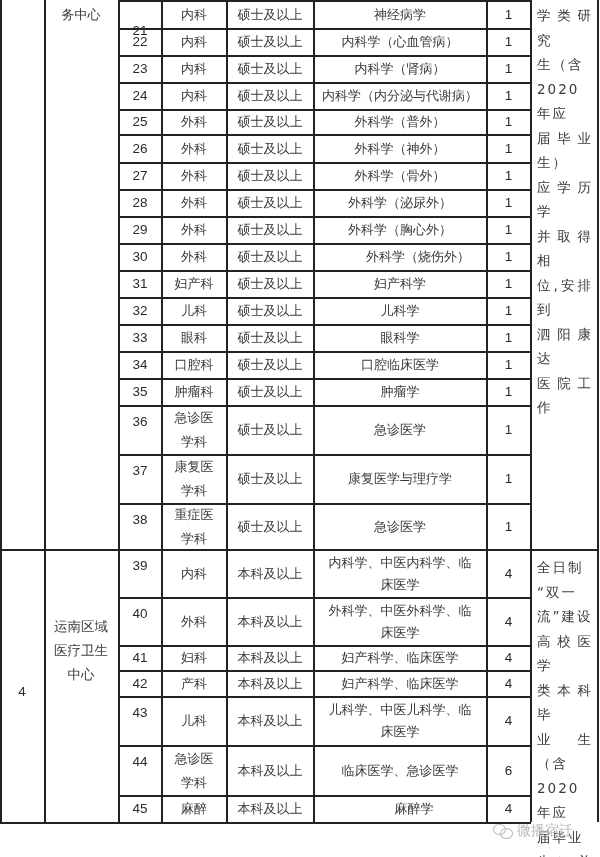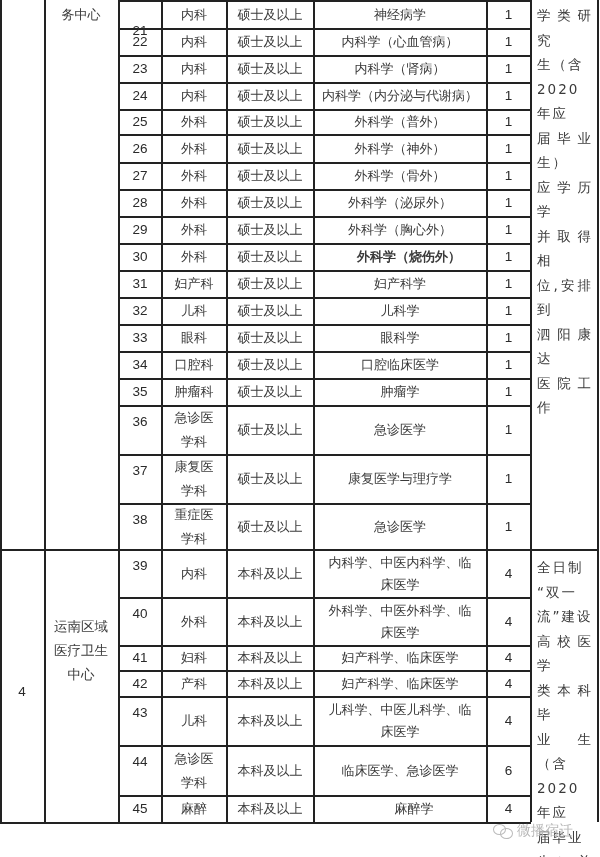--- a/index.html
+++ b/index.html
@@ -161,21 +161,21 @@
         <div class="cell num" style="left: 120px; top: 217px; width: 40px; height: 26px;">29</div>
         <div class="cell " style="left: 163px; top: 217px; width: 62px; height: 26px;">外科</div>
         <div class="cell " style="left: 228px; top: 217px; width: 84px; height: 26px;">硕士及以上</div>
         <div class="cell " style="left: 315px; top: 217px; width: 170px; height: 26px;">外科学（胸心外）</div>
         <div class="cell num" style="left: 488px; top: 217px; width: 41px; height: 26px;">1</div>
       </div>
       <div>
         <div class="cell num" style="left: 120px; top: 244px; width: 40px; height: 26px;">30</div>
         <div class="cell " style="left: 163px; top: 244px; width: 62px; height: 26px;">外科</div>
         <div class="cell " style="left: 228px; top: 244px; width: 84px; height: 26px;">硕士及以上</div>
-        <div class="cell " style="left: 324px; top: 244px; width: 170px; height: 26px; font-weight: bold;">外科学（烧伤外）</div>
+        <div class="cell " style="left: 333px; top: 244px; width: 170px; height: 26px;">外科学（烧伤外）</div>
         <div class="cell num" style="left: 488px; top: 244px; width: 41px; height: 26px;">1</div>
       </div>
       <div>
         <div class="cell num" style="left: 120px; top: 271px; width: 40px; height: 26px;">31</div>
         <div class="cell " style="left: 163px; top: 271px; width: 62px; height: 26px;">妇产科</div>
         <div class="cell " style="left: 228px; top: 271px; width: 84px; height: 26px;">硕士及以上</div>
         <div class="cell " style="left: 315px; top: 271px; width: 170px; height: 26px; font-family: Liberation Serif, serif;">妇产科学</div>
         <div class="cell num" style="left: 488px; top: 271px; width: 41px; height: 26px;">1</div>
       </div>
       <div>

